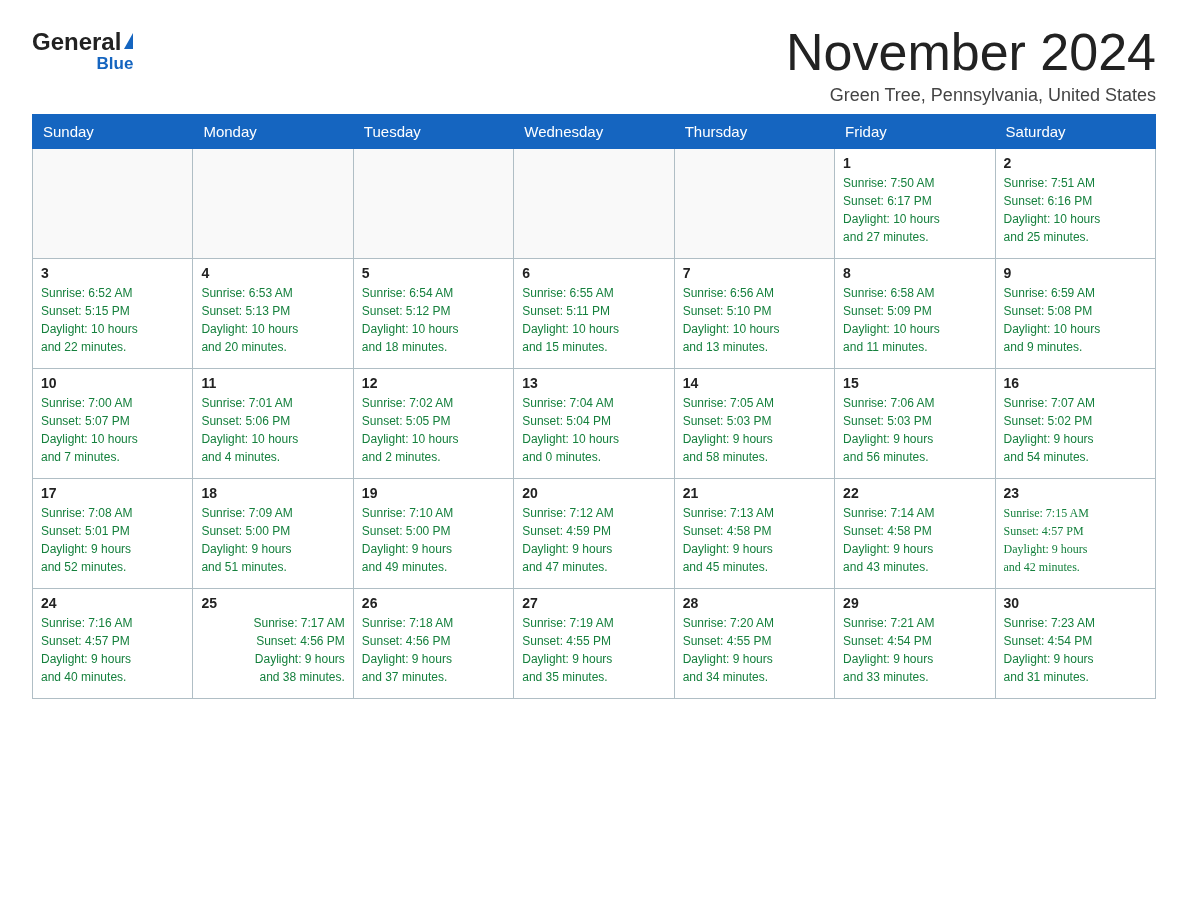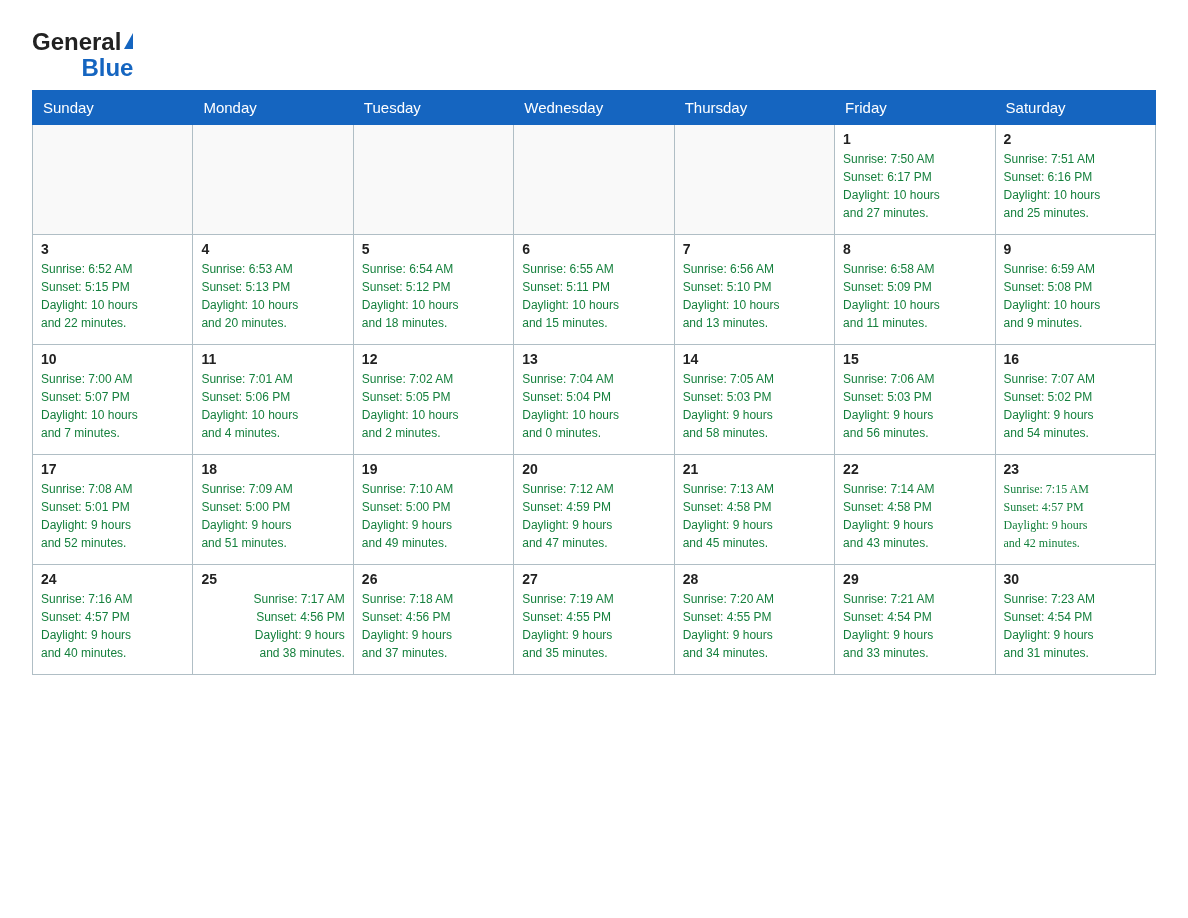--- a/index.html
+++ b/index.html
@@ -96,21 +96,25 @@
   </style>
 </head>
 <body>
 
 <div class="header-row">
   <div class="logo">
     <div class="logo-icon">
       <span style="font-size:24px;font-weight:bold;color:#222;">General</span>
       <span class="tri"></span>
     </div>
-    <div style="font-size:24px;font-weight:bold;color:#1565c0;margin-top:-2px;margin-left:2px;">Blue</div>
+    <div style="font-size:17px;font-weight:bold;color:#1565c0;margin-top:-2px;margin-left:2px;">Blue</div>
+  </div>
+  <div class="title-block">
+    <div class="month-title">November 2024</div>
+    <div class="subtitle">Green Tree, Pennsylvania, United States</div>
   </div>
 </div>
 
 <table class="calendar">
   <thead>
     <tr>
       <th>Sunday</th>
       <th>Monday</th>
       <th>Tuesday</th>
       <th>Wednesday</th>

